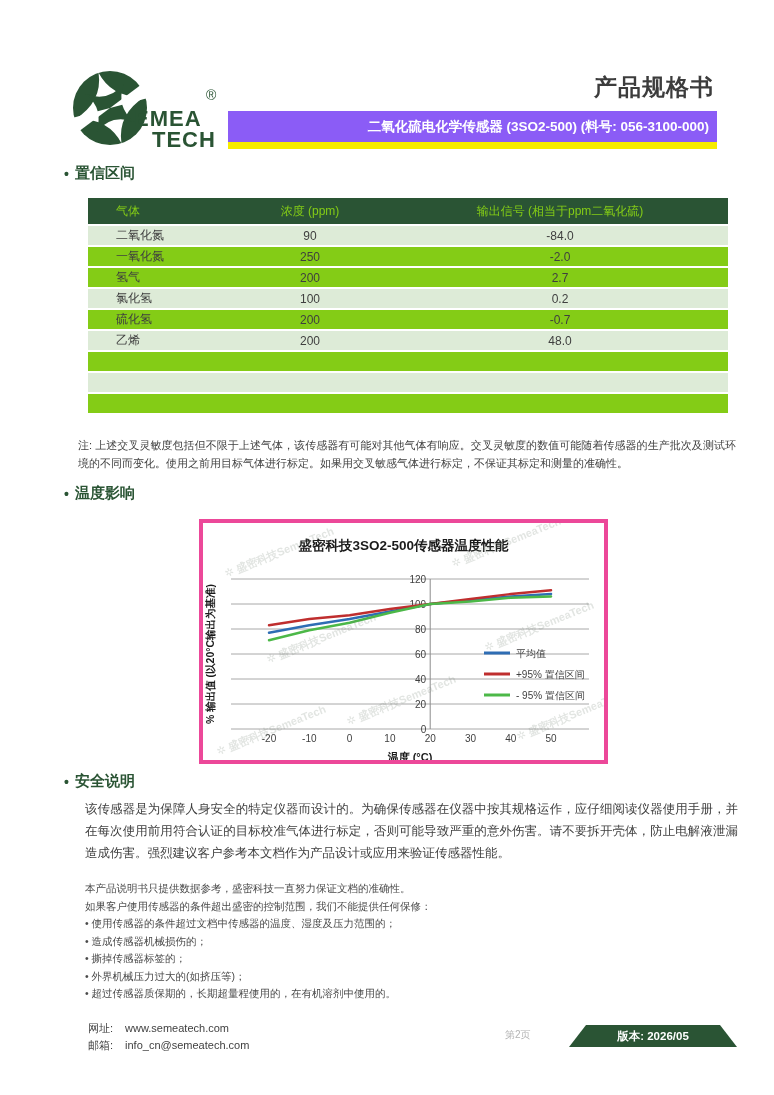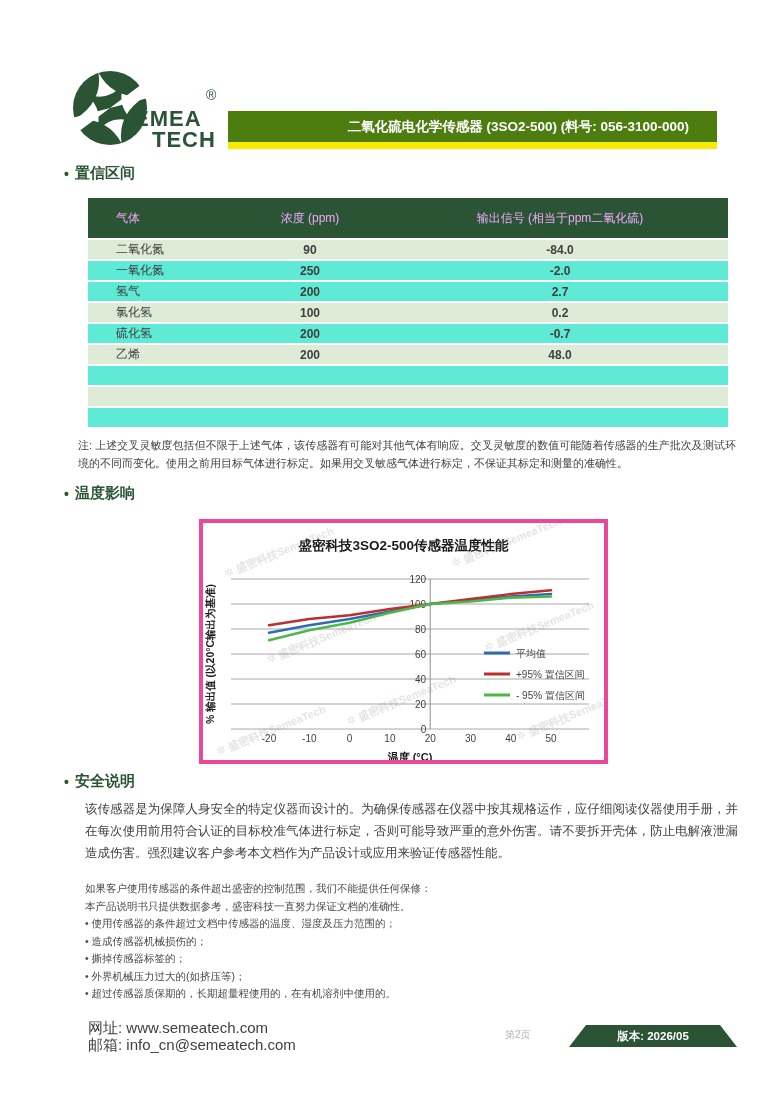--- a/index.html
+++ b/index.html
@@ -7,59 +7,59 @@
   body { font-family:"Liberation Sans","DejaVu Sans",sans-serif; }
   .page {
     position:relative; width:774px; height:1095px; background:#ffffff;
     margin:0 auto; overflow:hidden; color:#3f3f3f;
   }
   
   .logo-wrap { position:absolute; left:70px; top:64px; width:165px; height:88px; }
   .doc-title { position:absolute; top:72px; right:60px; font-size:23px; font-weight:bold; color:#3c3c3c; letter-spacing:1px; }
   .product-bar {
     position:absolute; left:228px; right:57px; top:111px; height:31px;
-    background:#4d7c0f; color:#ffffff; font-size:13.5px; font-weight:bold;
-    display:flex; align-items:center; justify-content:flex-end; padding-right:28px;
+    background:#8b5cf6; color:#ffffff; font-size:13.5px; font-weight:bold;
+    display:flex; align-items:center; justify-content:flex-end; padding-right:8px;
   }
   .yellow-strip { position:absolute; left:228px; right:57px; top:142px; height:7px; background:#f7ec00; }
   
   .section-heading { position:absolute; left:64px; font-size:15px; font-weight:bold; color:#2a5434; display:flex; align-items:center; gap:6px; }
   .section-heading .bullet { font-size:14px; line-height:1; color:#2a5434; }
   
   .cs-table {
     position:absolute; left:88px; top:196px; width:640px;
     border-collapse:separate; border-spacing:0 2px; font-size:12px; color:#3f3f3f;
   }
   .cs-table th {
-    background:#2a5434; color:#f0abfc; font-weight:normal; height:40px; font-size:12px;
+    background:#2a5434; color:#84cc16; font-weight:normal; height:26px; font-size:12px;
   }
   .cs-table th.first { text-align:left; padding-left:28px; width:140px; }
   .cs-table th.c2 { width:164px; }
   .cs-table td { height:19px; }
   .cs-table td:first-child { text-align:left; padding-left:28px;margin-left:8px; }
-  .cs-table td.c { text-align:center;font-weight:bold; }
+  .cs-table td.c { text-align:center; }
   .cs-table tr.row-green td { background:#ddebd7; }
-  .cs-table tr.row-alt td { background:#5eead4; }
+  .cs-table tr.row-alt td { background:#84cc16; }
   .note { position:absolute; left:78px; top:437px; width:658px; font-size:11px; line-height:17.5px; text-align:justify; color:#3f3f3f; }
   
   .chart-box {
     position:absolute; left:199px; top:519px; width:409px; height:245px;
     border:4px solid #ec4899; background:#ffffff; overflow:hidden;
   }
   .chart-title { margin-top:14px; text-align:center; font-size:13.5px; font-weight:bold; color:#1a1a1a; }
   .chart-svg { position:absolute; left:0; top:38px; }
   .watermark {
     position:absolute; font-size:11px; color:rgba(110,125,110,0.20);
     transform:rotate(-22deg); white-space:nowrap; pointer-events:none; font-weight:bold;
   }
   
   .safety-para { position:absolute; left:85px; top:798px; width:653px; font-size:12.5px; line-height:22px; text-align:justify; color:#3f3f3f; }
   .disclaimer { position:absolute; left:85px; top:880px; width:653px; font-size:10.5px; line-height:17.5px; color:#4a4a4a; }
   
-  .footer-left { position:absolute; left:88px; top:1020px; font-size:15px; color:#3f3f3f; line-height:16.5px; }
+  .footer-left { position:absolute; left:88px; top:1020px; font-size:11px; color:#3f3f3f; line-height:16.5px; }
   .footer-left .lbl { display:inline-block; min-width:34px; }
   .page-num { position:absolute; left:505px; top:1028px; font-size:10px; color:#b3b3b3; }
   .version-banner {
     position:absolute; left:569px; top:1025px; width:168px; height:22px;
     background:#2a5434; color:#ffffff; font-size:11.5px; font-weight:bold;
     display:flex; align-items:center; justify-content:center;
     clip-path:polygon(17px 0, calc(100% - 17px) 0, 100% 100%, 0 100%);
   }
 </style>
 </head>
@@ -78,20 +78,21 @@
           <path d="M40 16 Q44 40 68 44 Q44 48 40 72 Q36 48 12 44 Q36 40 40 16 Z" fill="#2a5434"></path>
         </g>
         <path d="M40 44 L72 20 L78 34 Z" fill="#ffffff"></path>
         <path d="M40 44 L8 68 L2 54 Z" fill="#ffffff"></path>
       </g>
       <text x="64" y="62" font-size="22" font-weight="bold" fill="#2a5434" letter-spacing="1">EMEA</text>
       <text x="82" y="83" font-size="22" font-weight="bold" fill="#2a5434" letter-spacing="1">TECH</text>
       <text x="136" y="36" font-size="14" fill="#2a5434">®</text>
     </svg>
   </div>
+  <div class="doc-title">产品规格书</div>
   <div class="product-bar">
     <span>二氧化硫电化学传感器 (3SO2-500) (料号: 056-3100-000)</span>
   </div>
   <div class="yellow-strip"></div>
 
   <div class="section-heading" style="top:164px;">
     <span class="bullet">•</span>
     <span>置信区间</span>
   </div>
   <table class="cs-table">
@@ -205,22 +206,22 @@
       </div>
   </div>
 
   <div class="section-heading" style="top:772px;">
     <span class="bullet">•</span>
     <span>安全说明</span>
   </div>
   <div class="safety-para">该传感器是为保障人身安全的特定仪器而设计的。为确保传感器在仪器中按其规格运作，应仔细阅读仪器使用手册，并在每次使用前用符合认证的目标校准气体进行标定，否则可能导致严重的意外伤害。请不要拆开壳体，防止电解液泄漏造成伤害。强烈建议客户参考本文档作为产品设计或应用来验证传感器性能。</div>
 
   <div class="disclaimer">
+      <div>本产品说明书只提供数据参考，盛密科技一直努力保证文档的准确性。</div>
       <div>如果客户使用传感器的条件超出盛密的控制范围，我们不能提供任何保修：</div>
-      <div>本产品说明书只提供数据参考，盛密科技一直努力保证文档的准确性。</div>
       <div>• 使用传感器的条件超过文档中传感器的温度、湿度及压力范围的；</div>
       <div>• 造成传感器机械损伤的；</div>
       <div>• 撕掉传感器标签的；</div>
       <div>• 外界机械压力过大的(如挤压等)；</div>
       <div>• 超过传感器质保期的，长期超量程使用的，在有机溶剂中使用的。</div>
     </div>
 
   <div class="footer-left">
     <div>
       <span class="lbl">网址:</span>

